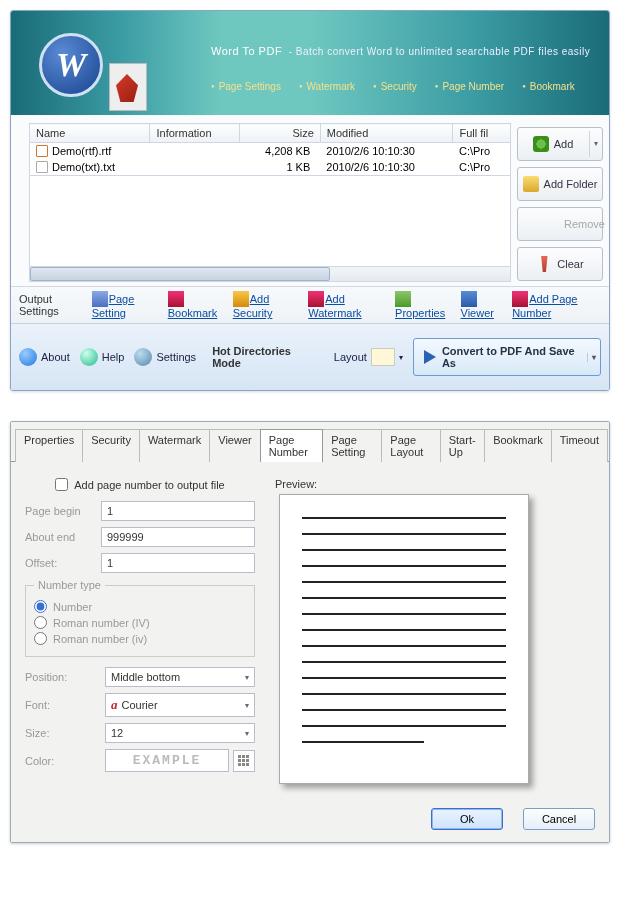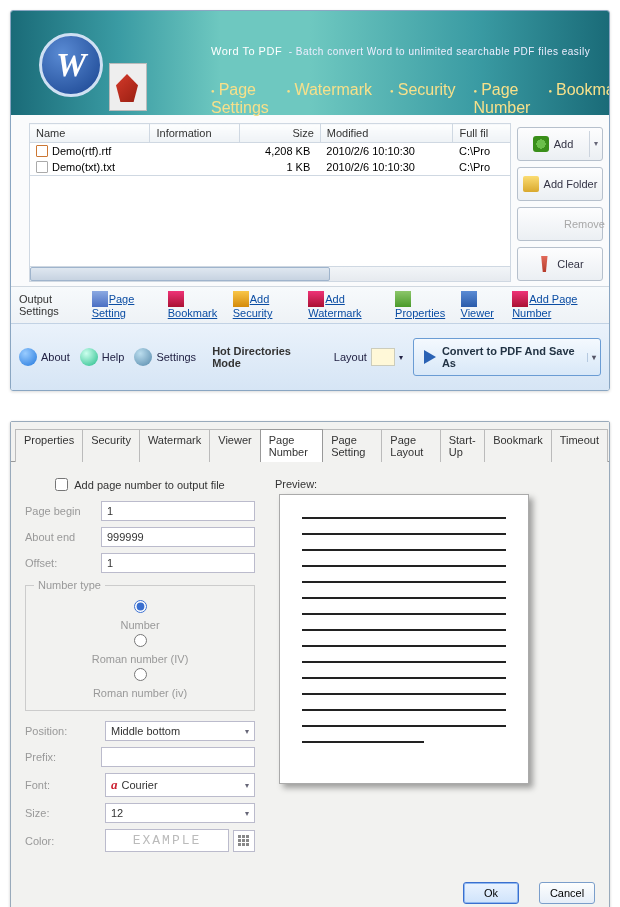--- a/index.html
+++ b/index.html
@@ -9,21 +9,21 @@
 .window { border: 1px solid #8aa6c2; border-radius: 3px; overflow: hidden; box-shadow: 0 1px 3px rgba(0,0,0,0.15); margin-bottom: 30px; }
 .banner { height: 104px; background: linear-gradient(90deg, #1a6b78 0%, #3a9ba3 18%, #6ec8c0 35%, #6ec8c0 50%, #3a9ba3 78%, #1a6b78 100%); position: relative; color: #fff; }
 .banner-logo { position: absolute; left: 28px; top: 22px; }
 .banner-logo .w-badge { width: 64px; height: 64px; background: radial-gradient(circle at 35% 30%, #5a8bd4, #18438f); border-radius: 50%; border: 3px solid #cfe0f3; position: relative; display:flex; align-items:center; justify-content:center; }
 .banner-logo .w-badge span { color:#fff; font-size:34px; font-weight:bold; font-style:italic; font-family: Georgia, serif; }
 .banner-logo .pdf-badge { position:absolute; left: 70px; top: 30px; width: 38px; height: 48px; background: #eee; border:1px solid #bbb; }
 .banner-logo .pdf-badge::after { content:""; position:absolute; left:6px; top:10px; width:22px; height:28px; background: linear-gradient(135deg,#d43a2a,#9a1f12); clip-path: polygon(50% 0,100% 40%,80% 100%,20% 100%,0 40%);}
 .banner-title { position:absolute; left: 200px; top: 24px; font-size: 22px; color:#fff; font-weight:400; letter-spacing:0.5px; }
 .banner-title small { font-size: 10px; color: #eef; font-weight: 300; }
 .banner-tabs { position:absolute; left: 200px; top: 70px; display:flex; gap: 18px; }
-.banner-tabs span { color: #f7e08a; font-size: 16px; }
+.banner-tabs span { color: #f7e08a; font-size: 10px; }
 .banner-tabs span::before { content:"●"; color:#f7e08a; margin-right:4px; font-size:6px; vertical-align:2px;}
 
 .file-area { background:#fafbfc; padding: 8px 0 0 0; display:flex; }
 .table-wrap { flex:1; margin: 0 4px 4px 8px; padding-left: 10px; }
 table.files { width:100%; border-collapse: collapse; border:1px solid #cfd8e2; background:#fff; }
 table.files th { text-align:left; font-weight:400; background:linear-gradient(#fdfefe,#eef2f6); border:1px solid #cfd8e2; padding:3px 6px; color:#333; }
 table.files td { padding:2px 6px; border-bottom:0; white-space:nowrap; }
 table.files td.num { text-align:right; padding-right:10px;}
 table.files tr.row-sel td { background:#e5eefc; }
 .file-ico { display:inline-block; width:12px; height:12px; margin-right:4px; vertical-align:-2px; background:#fff; border:1px solid #7aa; border-radius:1px; position:relative;}
@@ -70,35 +70,35 @@
 .form-col { width:230px;}
 .chk-row { display:flex; align-items:center; gap:6px; margin-bottom:10px; color:#333;justify-content:center;}
 .chk-row input { width:13px; height:13px;}
 .frow { display:flex; align-items:center; margin-bottom:6px;}
 .frow label { width:80px; color:#999; font-size:11px;}
 .frow input[type=text], .frow .sel { flex:1; border:1px solid #bbc; background:#fff; padding:3px 5px; font-size:11px; color:#333;}
 .frow .sel { display:flex; justify-content:space-between; align-items:center; cursor:pointer;}
 .frow .sel::after { content:"▾"; font-size:8px; color:#667; margin-left:4px;}
 fieldset.ntype { border:1px solid #ccc; padding:6px 8px 8px; margin:6px 0 10px;}
 fieldset.ntype legend { color:#999; padding:0 4px; font-size:11px;}
-.radio-row { display:flex; align-items:center; gap:6px; margin:3px 0; color:#999;flex-direction:column;}
+.radio-row { display:flex; align-items:center; gap:6px; margin:3px 0; color:#999;}
 .radio-row input { accent-color:#3a6fcf;}
-.example-box { flex:1; border:1px solid #bbc; background:#fff; padding:3px 5px; color:#bbb; font-family:"Courier New",monospace; letter-spacing:2px; font-size:13px; text-align:center;}
+.example-box { flex:1; border:1px solid #bbc; background:#fff; padding:3px 5px; color:#bbb; font-family:"Courier New",monospace; letter-spacing:2px; font-size:13px; text-align:center;font-weight:bold;}
 .color-btn { width:22px; height:22px; border:1px solid #bbc; background:#fff; margin-left:4px; display:flex; align-items:center; justify-content:center; cursor:pointer;}
 .color-btn svg { width:12px; height:12px;}
 .font-ico { color:#c23; font-style:italic; font-weight:bold; font-family:serif; margin-right:4px; font-size:13px;}
 
 .preview-col { flex:1;}
 .preview-label { color:#333; margin-bottom:4px;}
 .preview-page { width:250px; height:290px; margin-left:4px; background:#fff; border:1px solid #aaa; box-shadow:4px 4px 6px rgba(0,0,0,0.35); padding:22px 22px;}
 .preview-page .line { height:2px; background:#222; margin-bottom:14px; }
 .preview-page .line.half { width:60%;}
 
 .dlg-footer { padding:10px 14px 12px; display:flex; justify-content:flex-end; gap:20px; background:#f2f2f0;}
-.dlg-btn { width:56px; padding:4px 0; border:1px solid #7a9ecb; border-radius:3px; background:linear-gradient(#fdfefe,#e6eef8); text-align:center; cursor:pointer;}
+.dlg-btn { width:72px; padding:4px 0; border:1px solid #7a9ecb; border-radius:3px; background:linear-gradient(#fdfefe,#e6eef8); text-align:center; cursor:pointer;}
 .dlg-btn.primary { border:1px solid #3a6fcf; box-shadow:0 0 0 1px #8fb8f0 inset; background:linear-gradient(#eaf3ff,#cfe3fb);}
 </style>
 </head>
 <body>
 
 <div class="window">
   <div class="banner">
     <div class="banner-logo">
       <div class="w-badge">
           <span>W</span>
@@ -255,24 +255,20 @@
             <span>Roman number (iv)</span>
           </div>
       </fieldset>
       <div class="frow">
           <label>Position:</label>
           <div class="sel">
             <span>Middle bottom</span>
           </div>
         </div>
       <div class="frow">
-          <label>Prefix:</label>
-          <input type="text" value="" style="">
-        </div>
-      <div class="frow">
           <label>Font:</label>
           <div class="sel">
             <span><span class="font-ico">a</span><span>Courier</span></span>
           </div>
         </div>
       <div class="frow">
           <label>Size:</label>
           <div class="sel">
             <span>12</span>
           </div>

